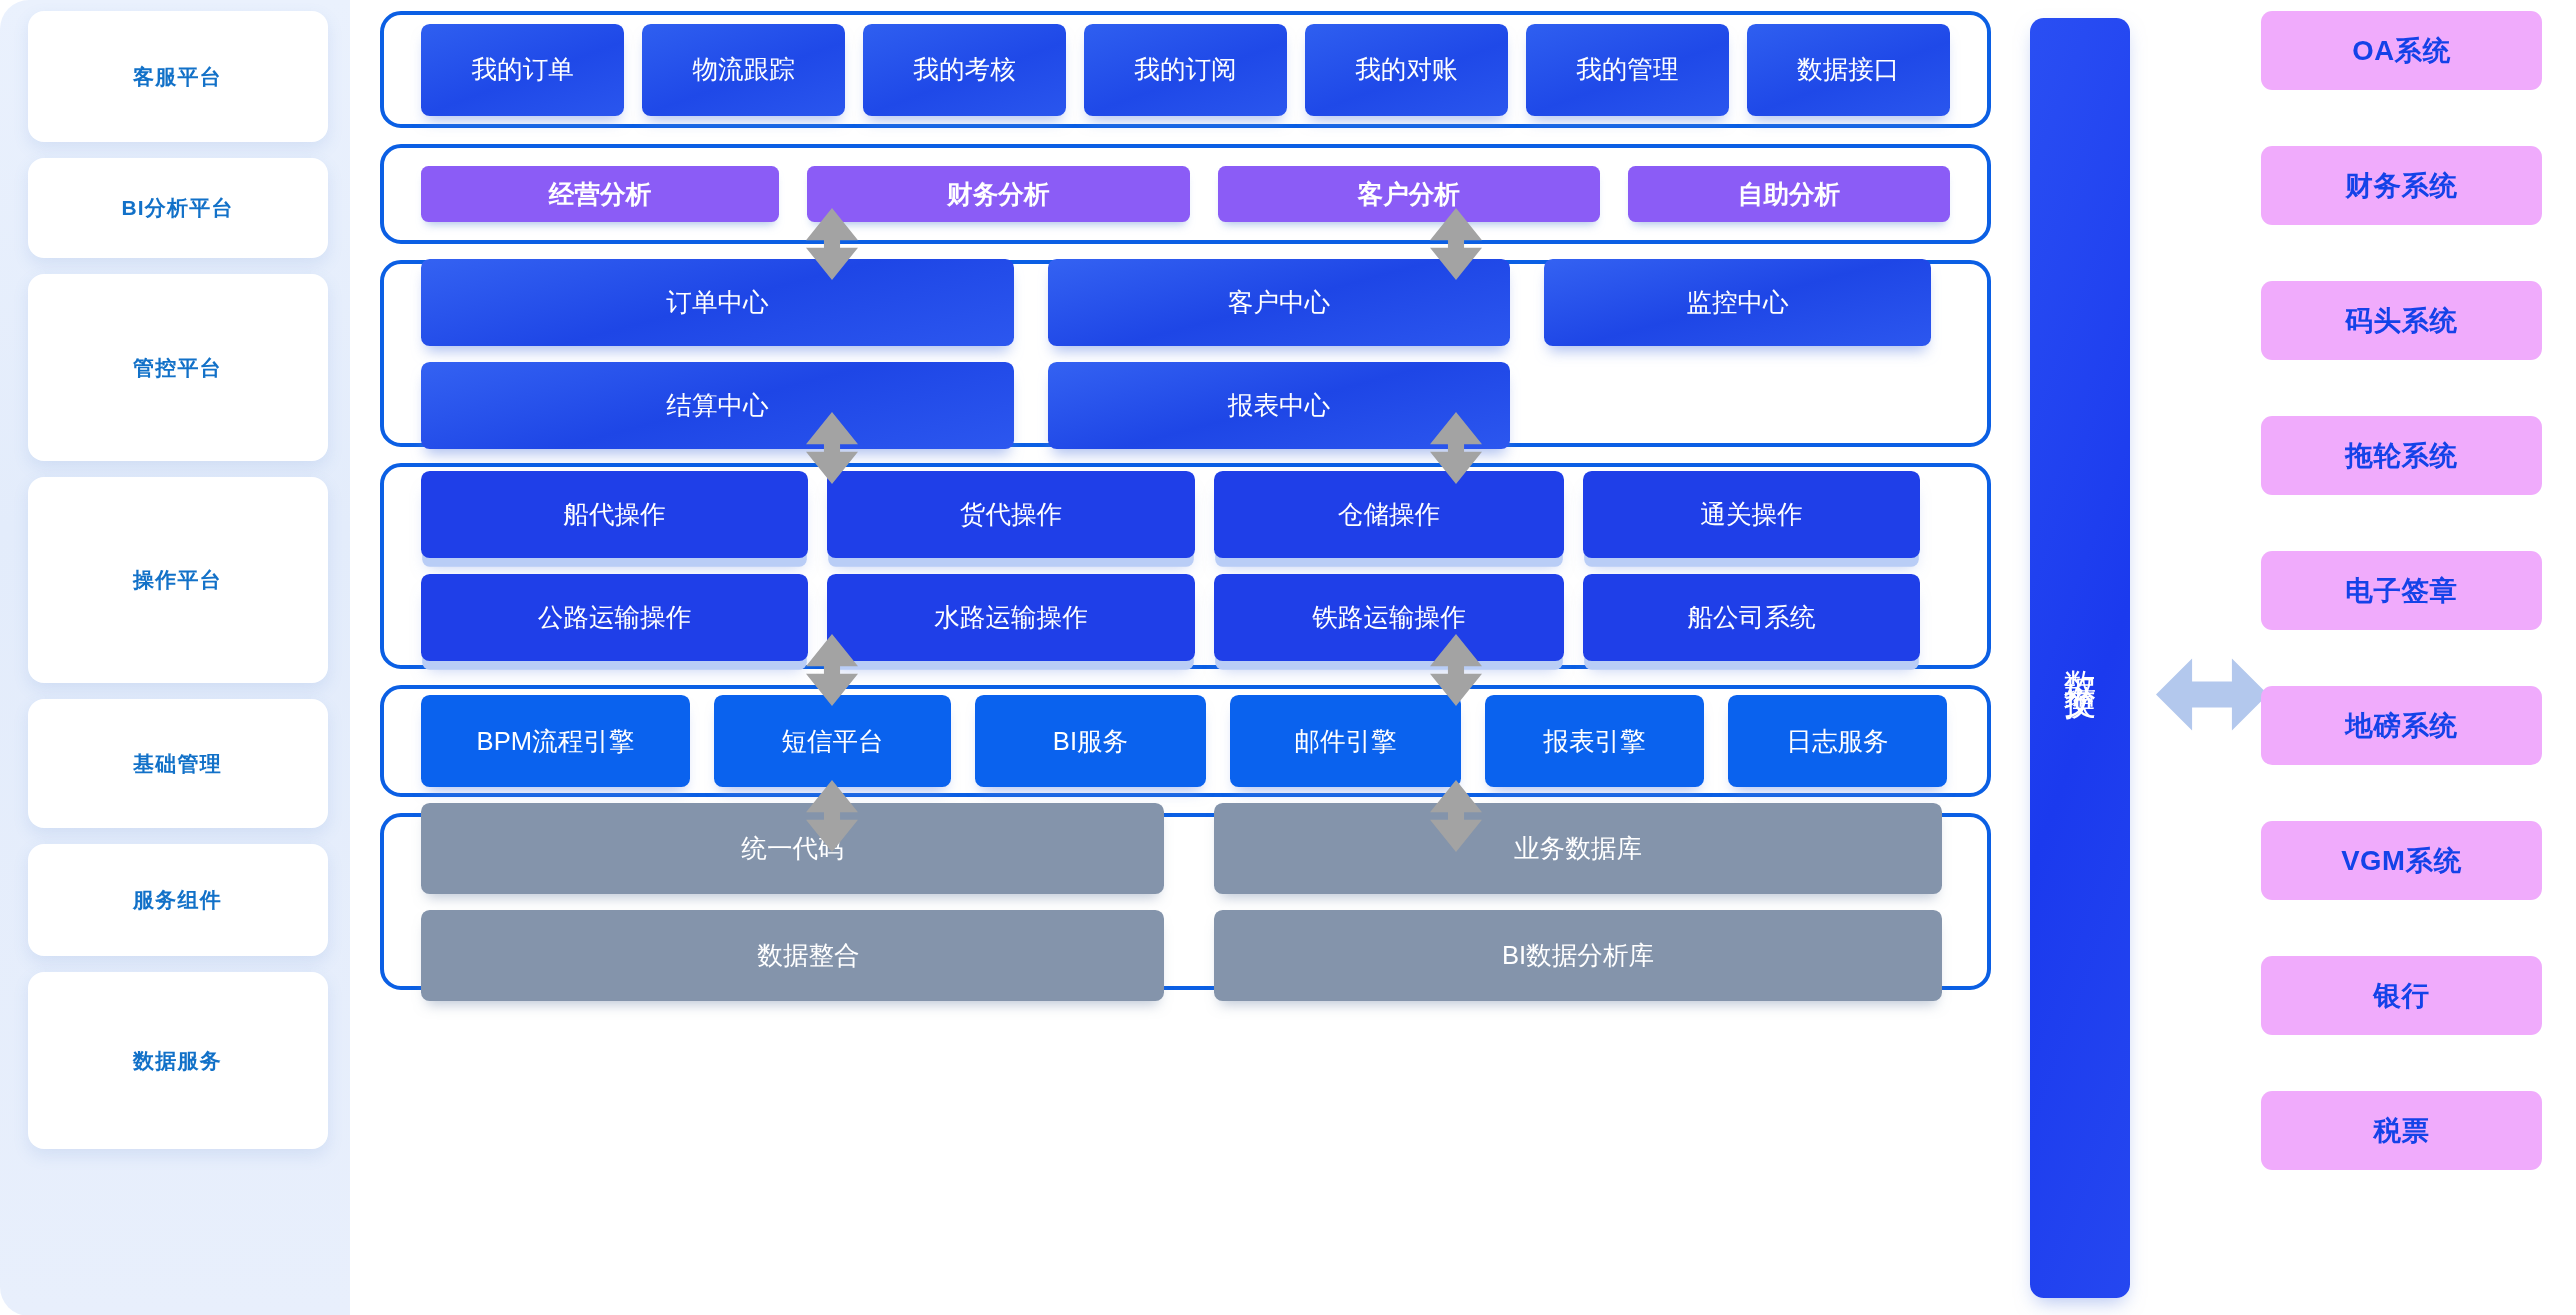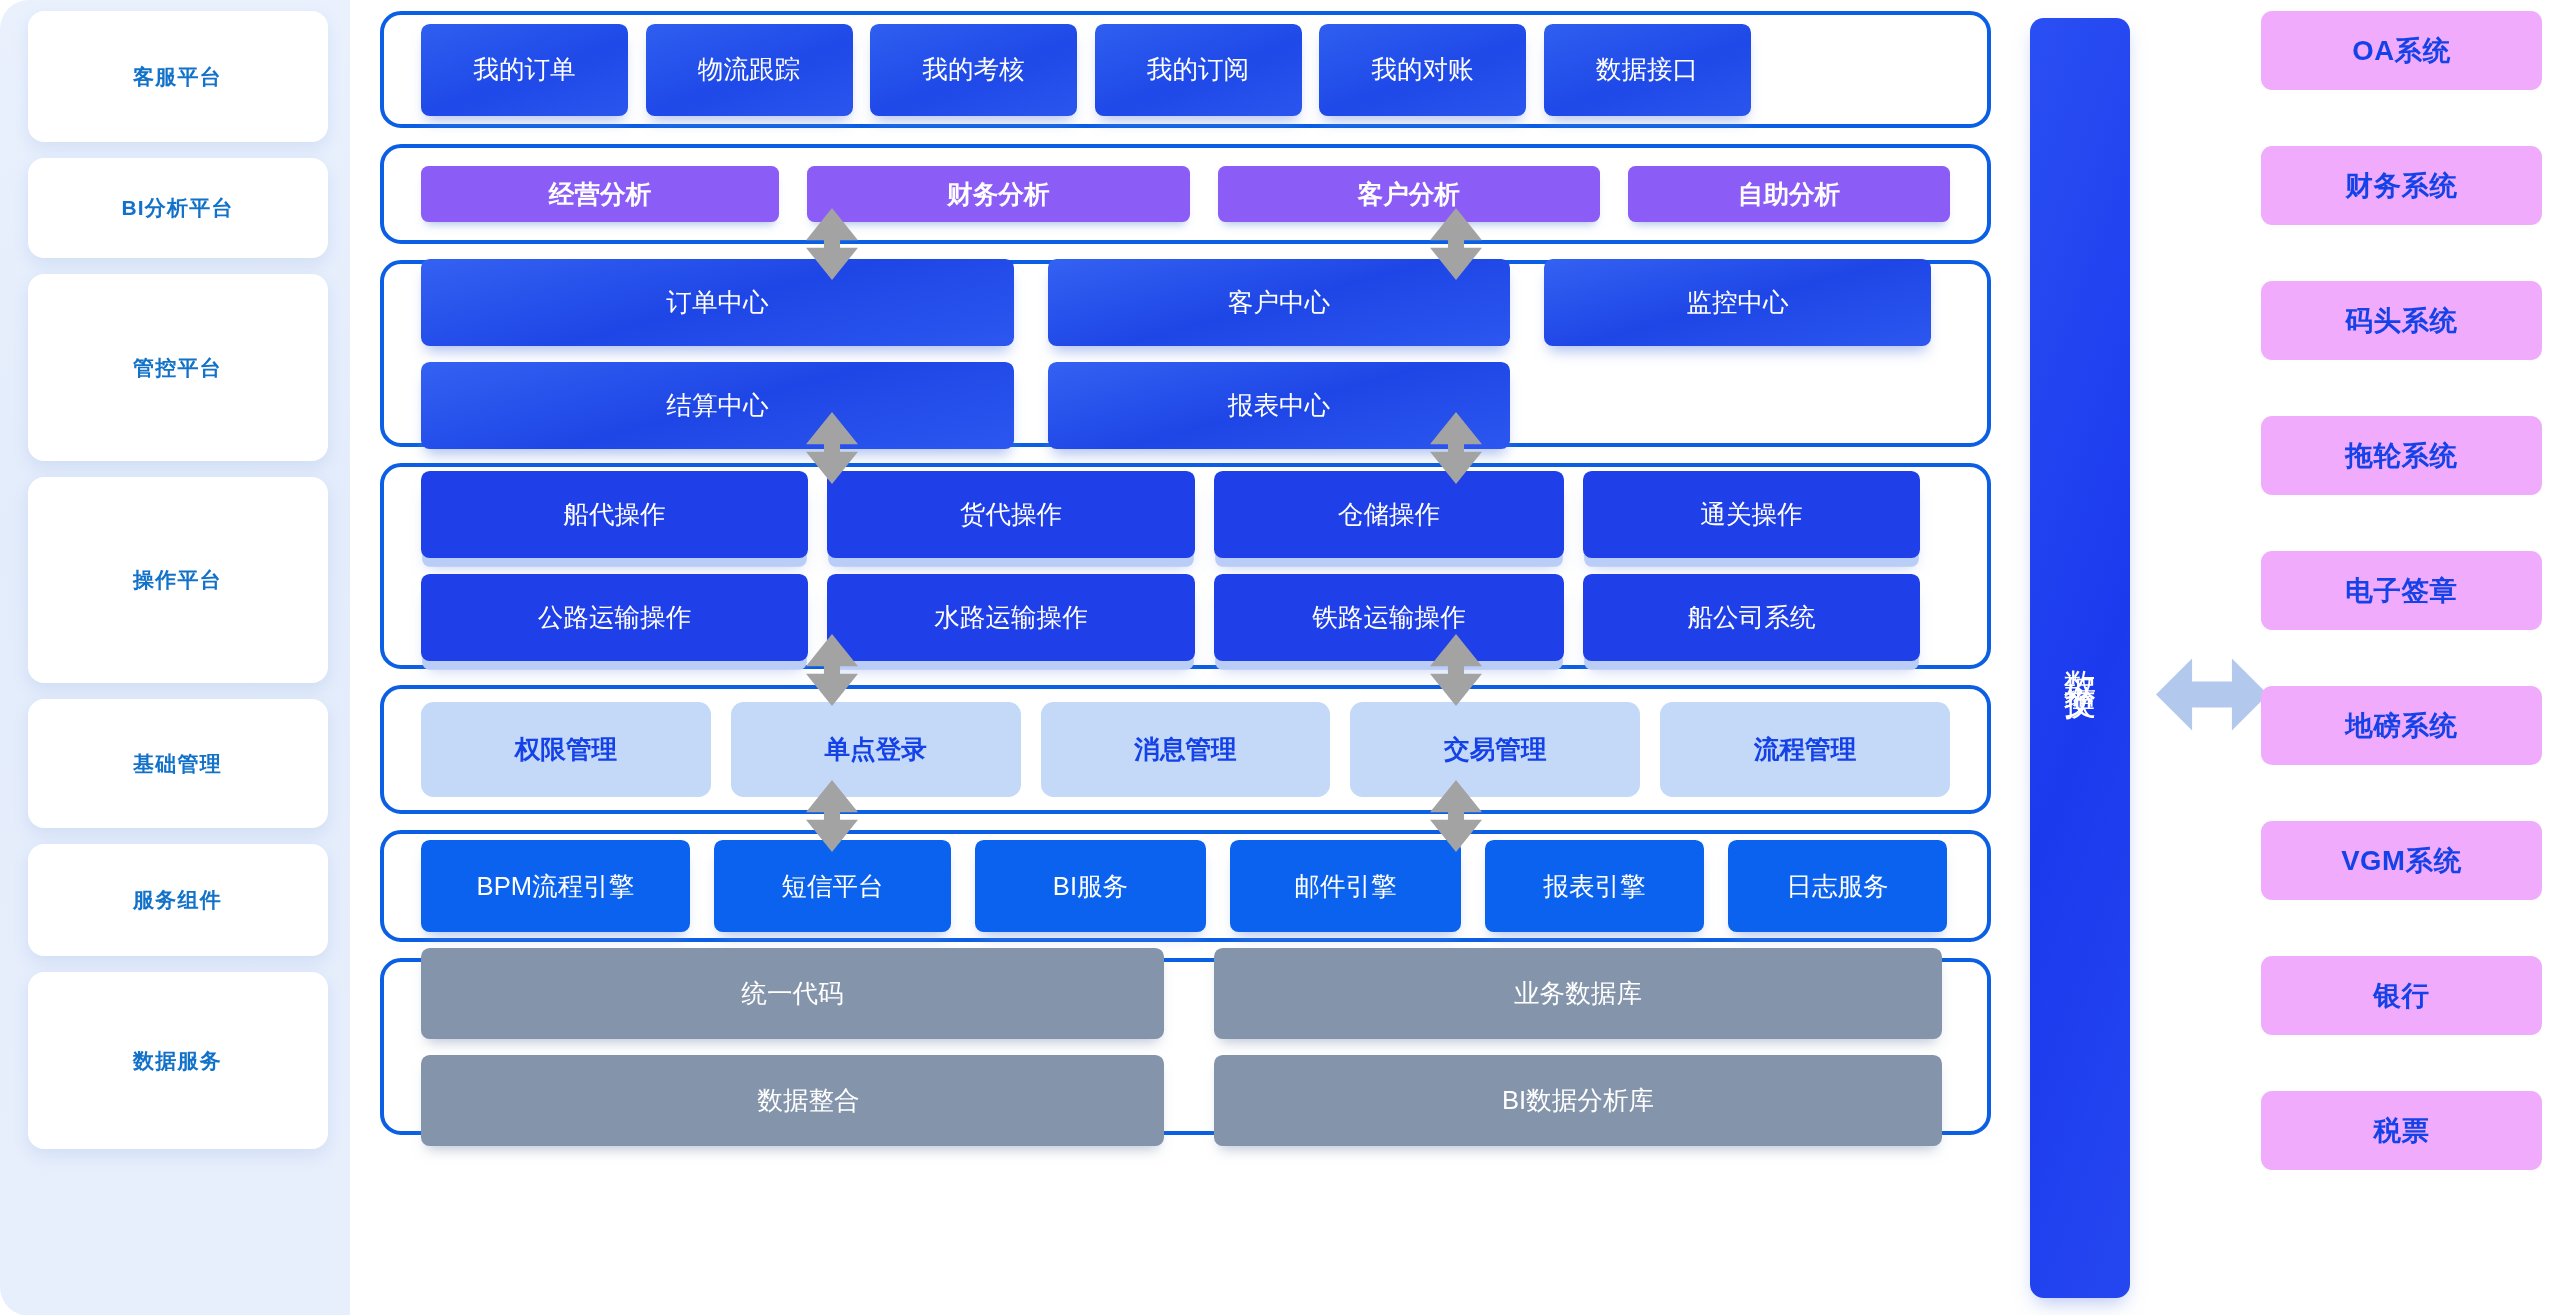--- a/index.html
+++ b/index.html
@@ -207,20 +207,23 @@
           <div class="card cust" style="width: 207px;">
             <span>我的考核</span>
           </div>
           <div class="card cust" style="width: 207px;">
             <span>我的订阅</span>
           </div>
           <div class="card cust" style="width: 207px;">
             <span>我的对账</span>
           </div>
           <div class="card cust" style="width: 207px;">
+            <span>我的管理</span>
+          </div>
+          <div class="card cust" style="width: 207px;">
             <span>数据接口</span>
           </div>
         </div>
       </div>
       <div class="layer" style="height: 100px;">
         <div class="row" style="gap: 28px;">
           <div class="card bi" style="width: 368px;">
             <span>经营分析</span>
           </div>
           <div class="card bi" style="width: 393px;">
@@ -275,39 +278,20 @@
             <span>公路运输操作</span>
           </div>
           <div class="card oper" style="width: 368px;">
             <span>水路运输操作</span>
           </div>
           <div class="card oper" style="width: 350px;">
             <span>铁路运输操作</span>
           </div>
           <div class="card oper" style="width: 337px;">
             <span>船公司系统</span>
-          </div>
-        </div>
-      </div>
-      <div class="layer" style="height: 129px;">
-        <div class="row" style="gap: 20px;">
-          <div class="card base" style="width: 306px;">
-            <span>权限管理</span>
-          </div>
-          <div class="card base" style="width: 306px;">
-            <span>单点登录</span>
-          </div>
-          <div class="card base" style="width: 306px;">
-            <span>消息管理</span>
-          </div>
-          <div class="card base" style="width: 306px;">
-            <span>交易管理</span>
-          </div>
-          <div class="card base" style="width: 306px;">
-            <span>流程管理</span>
           </div>
         </div>
       </div>
       <div class="layer" style="height: 112px;">
         <div class="row" style="gap: 24px;">
           <div class="card svc" style="width: 269px;">
             <span>BPM流程引擎</span>
           </div>
           <div class="card svc" style="width: 237px;">
             <span>短信平台</span>

